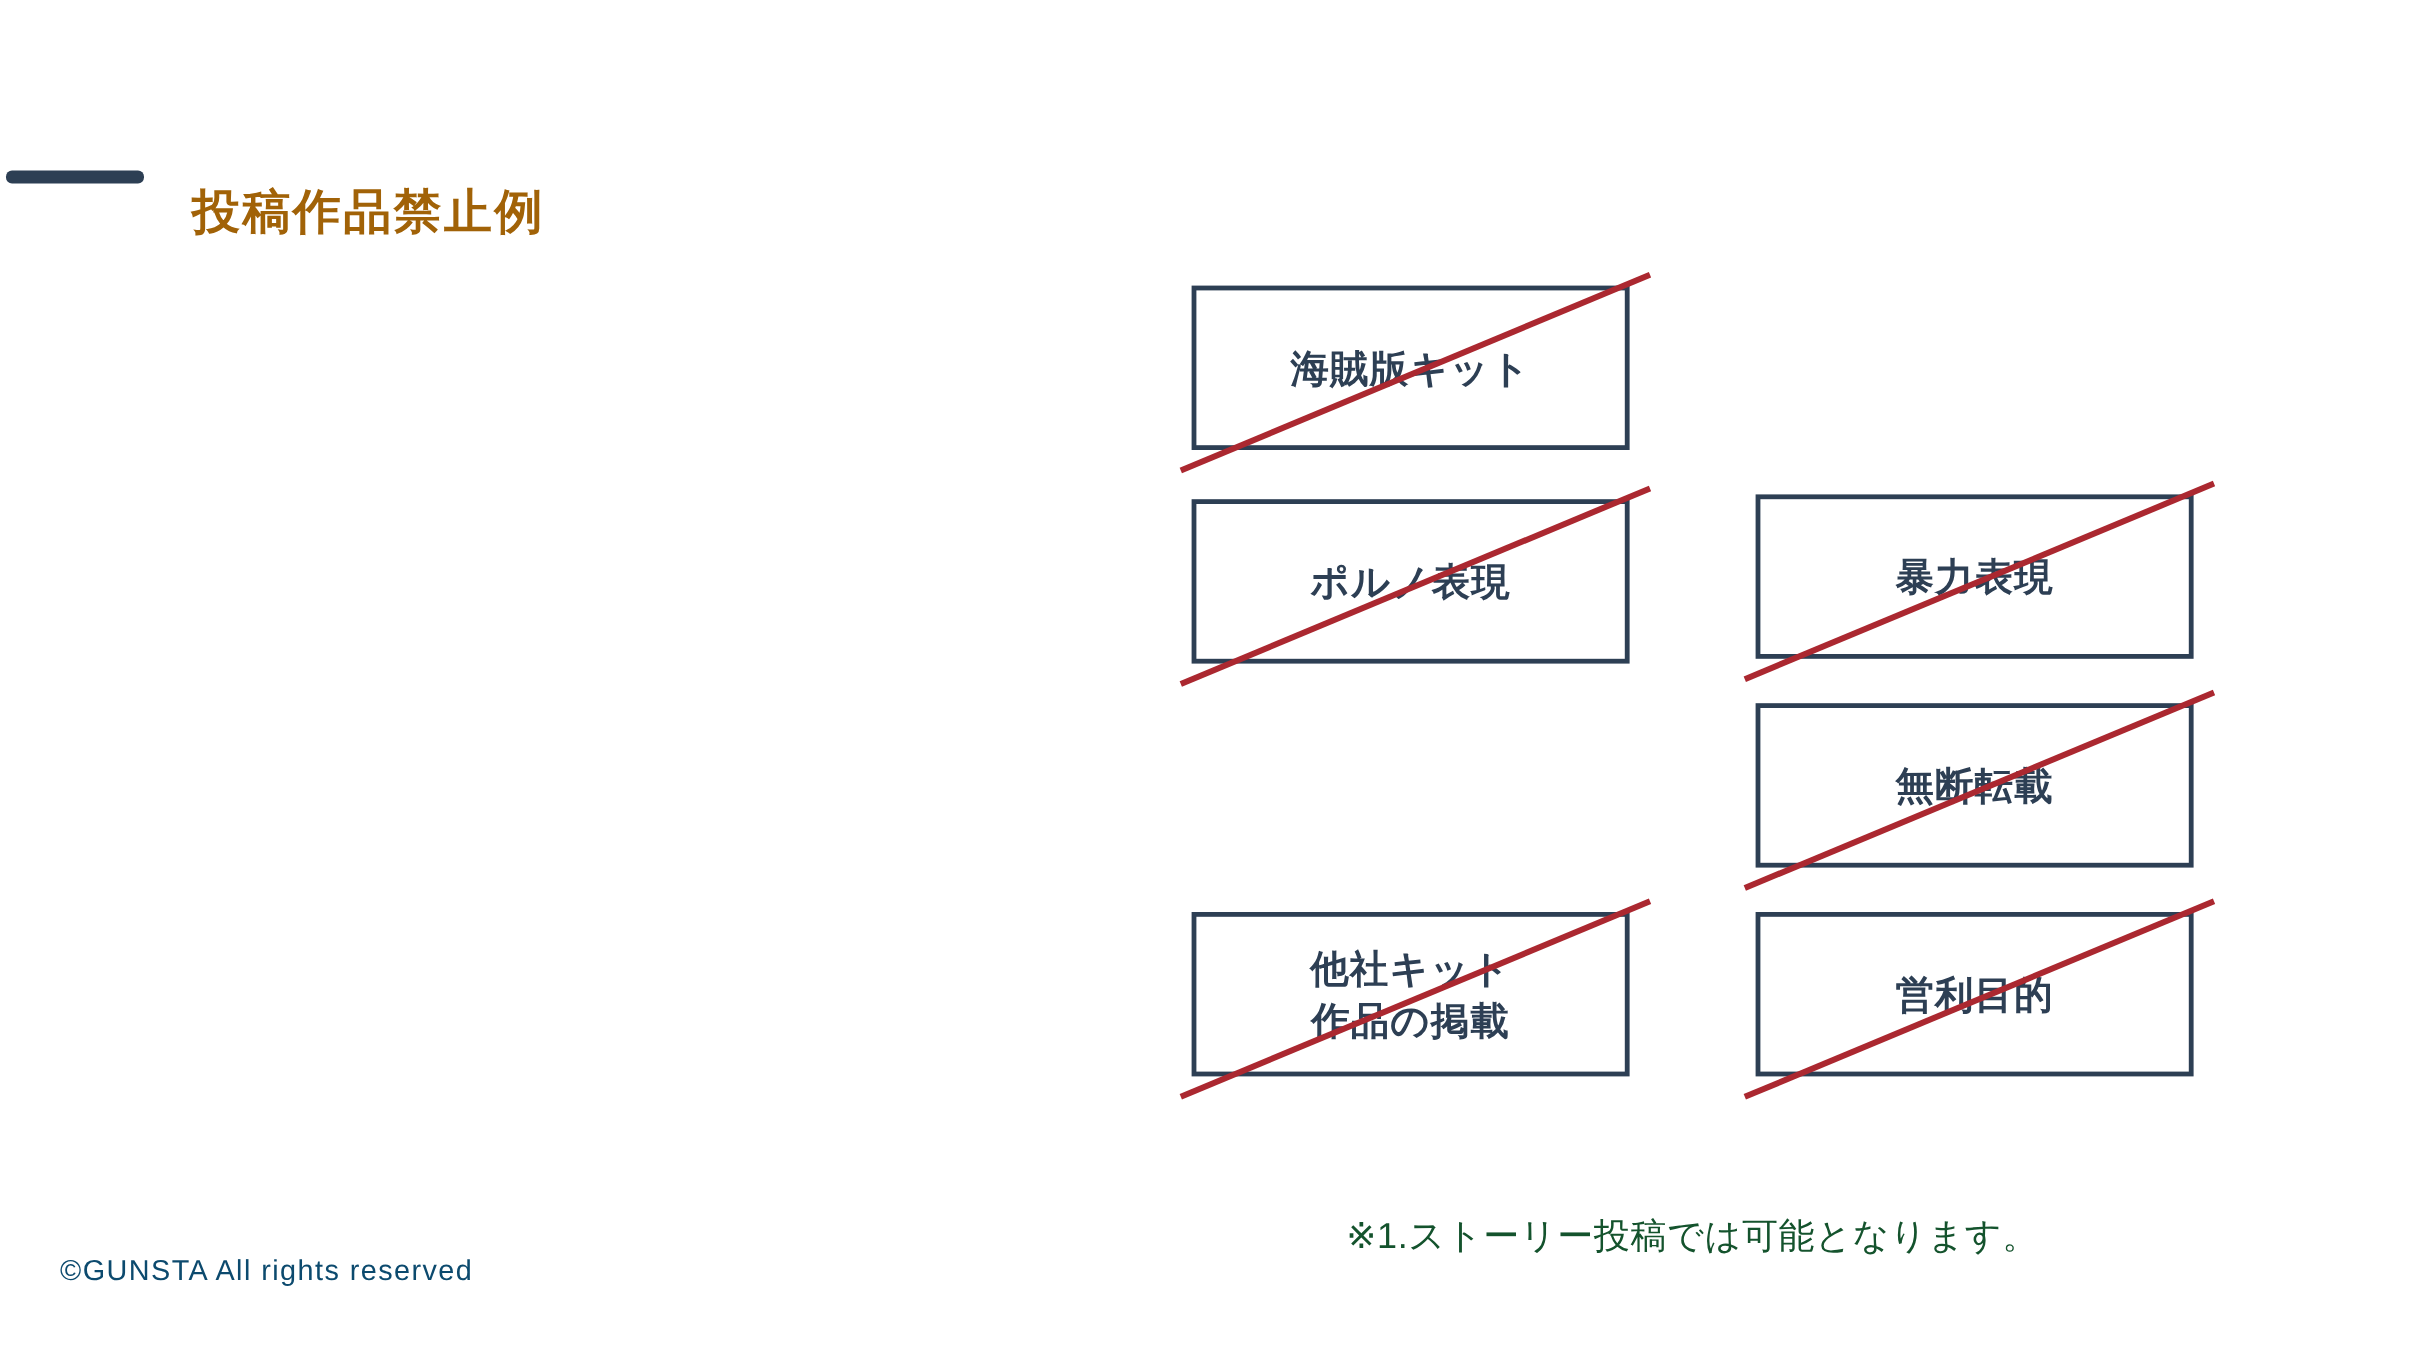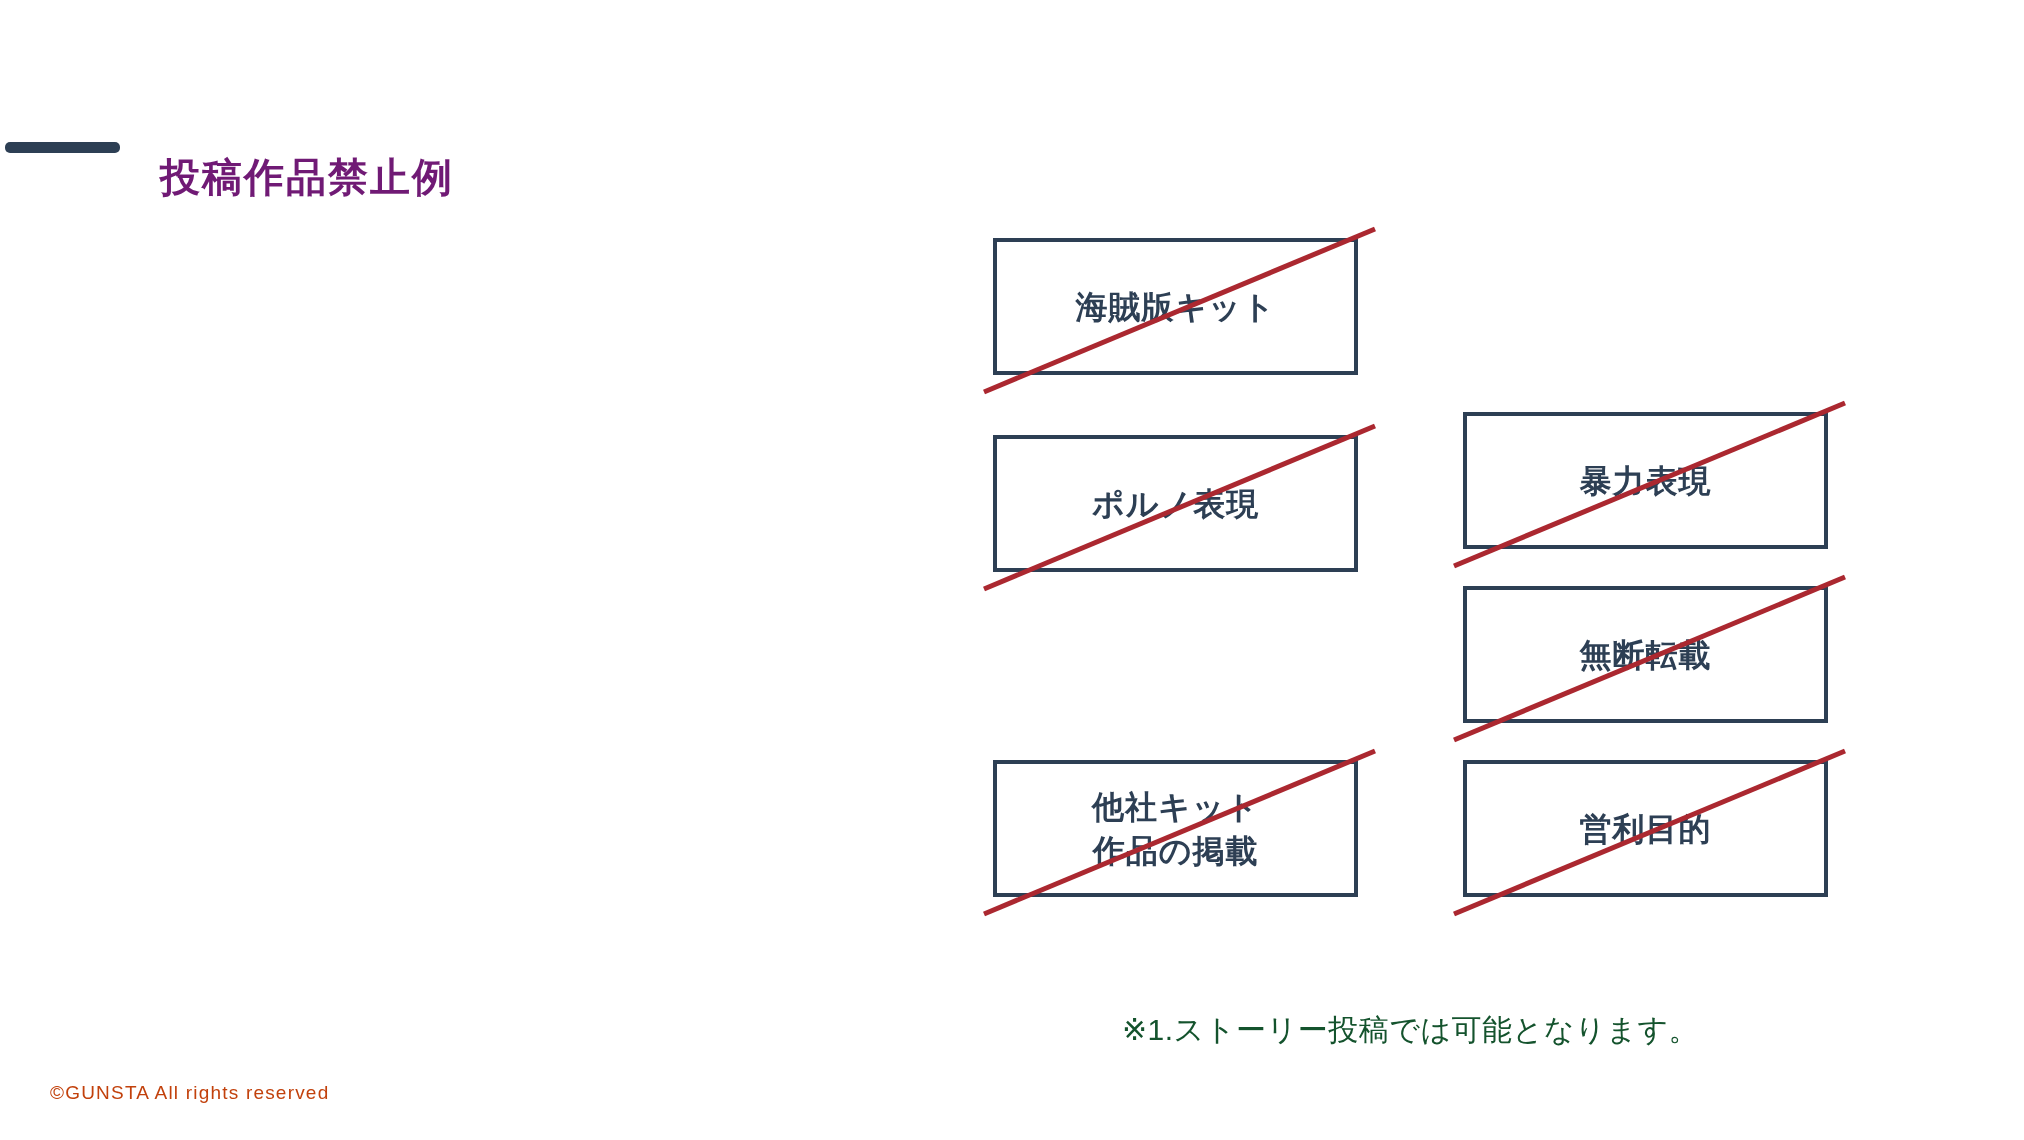--- a/index.html
+++ b/index.html
@@ -12,36 +12,36 @@
   }
   
   .accent-bar{
     position:absolute;left:5px;top:142px;
     width:115px;height:11px;
     background:#2d3f54;border-radius:5px;
   }
   .page-title{
     position:absolute;left:160px;top:126px;
     font-size:40px;line-height:48px;font-weight:700;
-    color:#701a75;letter-spacing:2px;white-space:nowrap;
+    color:#a16207;letter-spacing:2px;white-space:nowrap;
   }
   
   .intro-text{
     position:absolute;left:160px;top:243px;width:790px;
     font-size:30px;line-height:55px;color:#3c3c3c;
     white-space:pre-line;letter-spacing:0.5px;
   }
   
   .pbox{
     position:absolute;width:365px;height:137px;
     border:4px solid #2d3f54;box-sizing:border-box;
     display:flex;align-items:center;justify-content:center;
   }
   .b0{left:993px;top:238px}.b1{left:1463px;top:238px}
-  .b2{left:993px;top:435px}.b3{left:1463px;top:412px}
+  .b2{left:993px;top:416px}.b3{left:1463px;top:412px}
   .b4{left:993px;top:586px}.b5{left:1463px;top:586px}
   .b6{left:993px;top:760px}.b7{left:1463px;top:760px}
   .pbox-label{
     font-size:32px;line-height:44px;font-weight:700;
     color:#2d3f54;text-align:center;letter-spacing:1px;
     white-space:pre-line;
   }
   .note-ref{
     position:absolute;right:16px;top:74px;
     font-size:22px;font-weight:400;color:#2d3f54;
@@ -51,22 +51,22 @@
     width:397px;height:169px;pointer-events:none;
   }
   .strike-line line{stroke:#ab2830;stroke-width:5;}
   
   .footnote{
     position:absolute;left:993px;top:1010px;width:835px;
     text-align:center;font-size:30px;color:#14532d;
     letter-spacing:0.5px;white-space:nowrap;
   }
   .copyright{
-    position:absolute;left:50px;top:1082px;
-    font-size:19px;color:#c2410c;letter-spacing:1.2px;
+    position:absolute;left:50px;top:1046px;
+    font-size:24px;color:#0c4a6e;letter-spacing:1.2px;
   }
 </style>
 </head>
 <body>
 
 <div class="slide">
 
   <div class="accent-bar"></div>
   <h1 class="page-title">投稿作品禁止例</h1>
 

